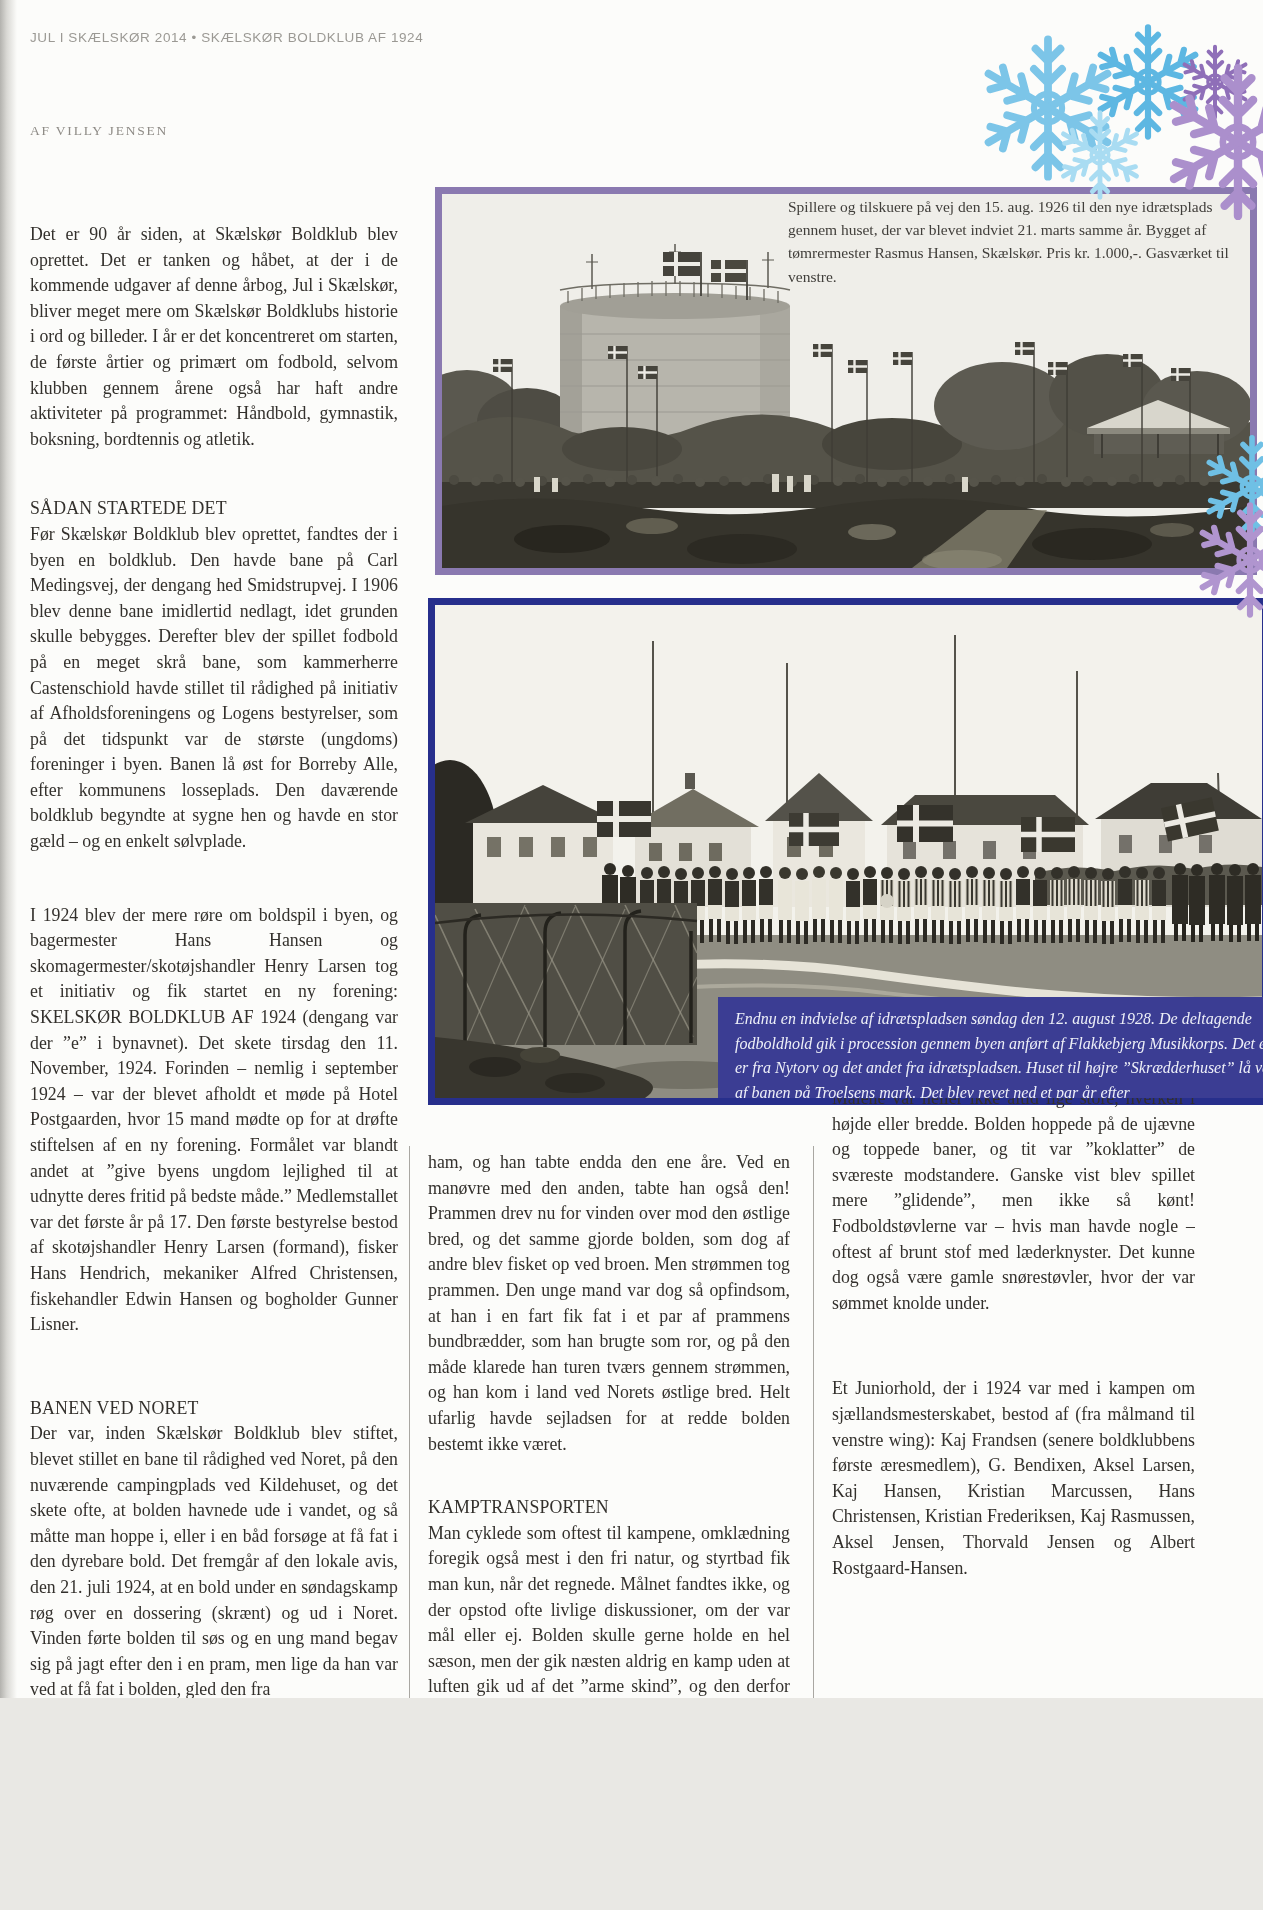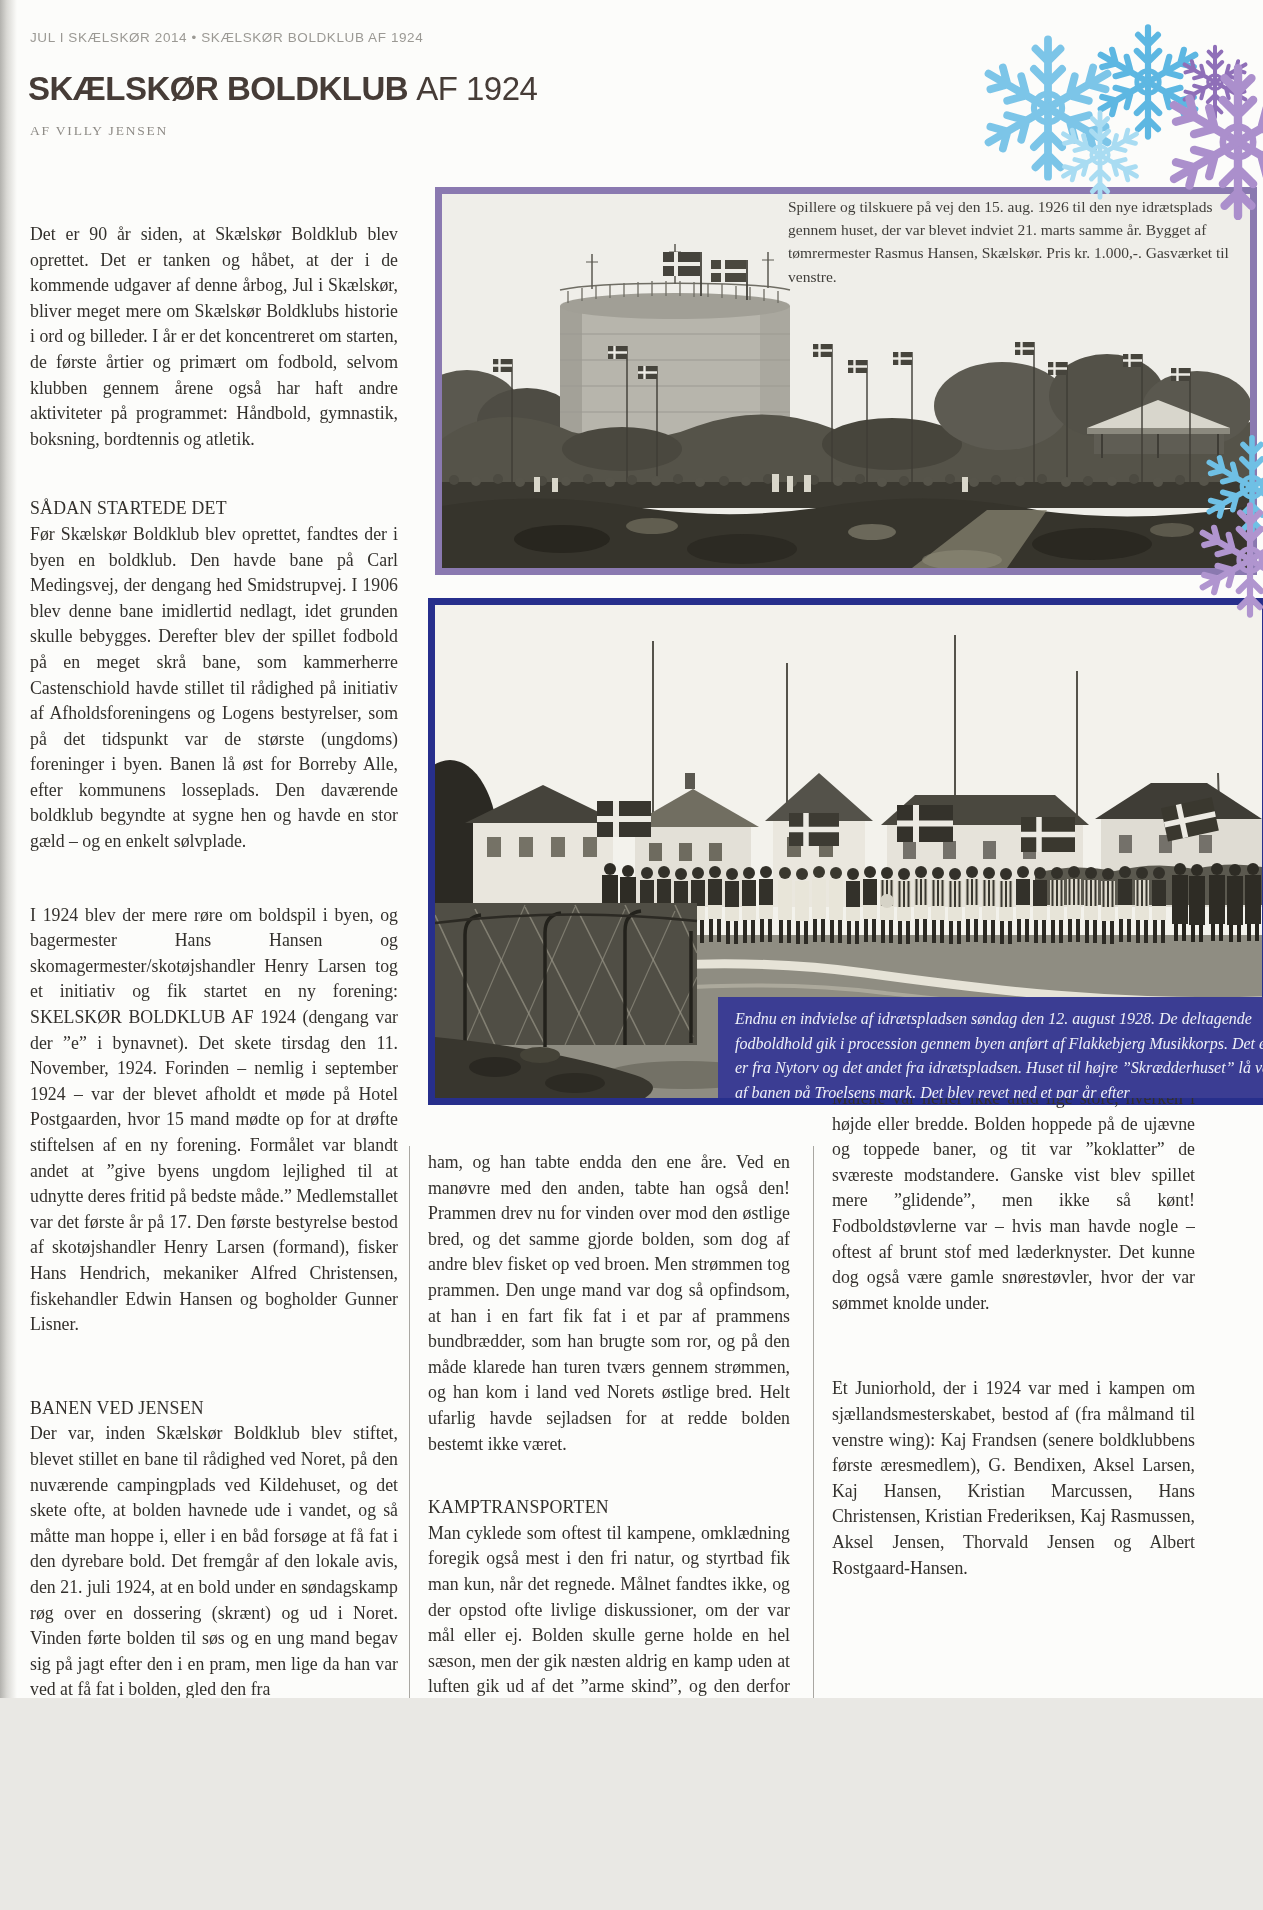--- a/index.html
+++ b/index.html
@@ -46,23 +46,20 @@
 </style>
 </head>
 <body>
 
 <div class="page">
 
   <div class="edge"></div>
 
   <div class="kicker">JUL I SKÆLSKØR 2014 • SKÆLSKØR BOLDKLUB AF 1924</div>
 
-  <div class="title">
-    <span class="main">SKÆLSKØR BOLDKLUB</span><span class="suffix">AF 1924</span>
-  </div>
 
   <div class="byline">AF VILLY JENSEN</div>
 
   <div class="photo1">
     <svg viewBox="0 0 808 374" preserveAspectRatio="none">
       <rect width="808" height="374" fill="#efeee9"></rect>
       <ellipse cx="25" cy="218" rx="55" ry="42" fill="#5a584f"></ellipse>
       <ellipse cx="85" cy="228" rx="50" ry="34" fill="#4e4c44"></ellipse>
       <g>
         <rect x="118" y="112" width="230" height="148" fill="#b7b5ac"></rect>
@@ -334,21 +331,21 @@
   </div>
 
   <div class="vdiv" id="div1"></div>
   <div class="vdiv" id="div2"></div>
 
   <div class="col" id="col1">
     <p class="p1">Det er 90 år siden, at Skælskør Boldklub blev oprettet. Det er tanken og håbet, at der i de kommende udgaver af denne årbog, Jul i Skælskør, bliver meget mere om Skælskør Boldklubs historie i ord og billeder. I år er det koncentreret om starten, de første årtier og primært om fodbold, selvom klubben gennem årene også har haft andre aktiviteter på programmet: Håndbold, gymnastik, boksning, bordtennis og atletik.</p>
     <p class="h h1">SÅDAN STARTEDE DET</p>
     <p class="p2">Før Skælskør Boldklub blev oprettet, fandtes der i byen en boldklub. Den havde bane på Carl Medingsvej, der dengang hed Smidstrupvej. I 1906 blev denne bane imidlertid nedlagt, idet grunden skulle bebygges. Derefter blev der spillet fodbold på en meget skrå bane, som kammerherre Castenschiold havde stillet til rådighed på initiativ af Afholdsforeningens og Logens bestyrelser, som på det tidspunkt var de største (ungdoms) foreninger i byen. Banen lå øst for Borreby Alle, efter kommunens losseplads. Den daværende boldklub begyndte at sygne hen og havde en stor gæld – og en enkelt sølvplade.</p>
     <p class="p3">I 1924 blev der mere røre om boldspil i byen, og bagermester Hans Hansen og skomagermester/skotøjshandler Henry Larsen tog et initiativ og fik startet en ny forening: SKELSKØR BOLDKLUB AF 1924 (dengang var der ”e” i bynavnet). Det skete tirsdag den 11. November, 1924. Forinden – nemlig i september 1924 – var der blevet afholdt et møde på Hotel Postgaarden, hvor 15 mand mødte op for at drøfte stiftelsen af en ny forening. Formålet var blandt andet at ”give byens ungdom lejlighed til at udnytte deres fritid på bedste måde.” Medlemstallet var det første år på 17. Den første bestyrelse bestod af skotøjshandler Henry Larsen (formand), fisker Hans Hendrich, mekaniker Alfred Christensen, fiskehandler Edwin Hansen og bogholder Gunner Lisner.</p>
-    <p class="h h2">BANEN VED JENSEN</p>
+    <p class="h h2">BANEN VED NORET</p>
     <p class="p4">Der var, inden Skælskør Boldklub blev stiftet, blevet stillet en bane til rådighed ved Noret, på den nuværende campingplads ved Kildehuset, og det skete ofte, at bolden havnede ude i vandet, og så måtte man hoppe i, eller i en båd forsøge at få fat i den dyrebare bold. Det fremgår af den lokale avis, den 21. juli 1924, at en bold under en søndagskamp røg over en dossering (skrænt) og ud i Noret. Vinden førte bolden til søs og en ung mand begav sig på jagt efter den i en pram, men lige da han var ved at få fat i bolden, gled den fra</p>
   </div>
 
   <div class="col" id="col2">
     <p class="p1">ham, og han tabte endda den ene åre. Ved en manøvre med den anden, tabte han også den! Prammen drev nu for vinden over mod den østlige bred, og det samme gjorde bolden, som dog af andre blev fisket op ved broen. Men strømmen tog prammen. Den unge mand var dog så opfindsom, at han i en fart fik fat i et par af prammens bundbrædder, som han brugte som ror, og på den måde klarede han turen tværs gennem strømmen, og han kom i land ved Norets østlige bred. Helt ufarlig havde sejladsen for at redde bolden bestemt ikke været.</p>
     <p class="h h1">KAMPTRANSPORTEN</p>
     <p class="p2">Man cyklede som oftest til kampene, omklædning foregik også mest i den fri natur, og styrtbad fik man kun, når det regnede. Målnet fandtes ikke, og der opstod ofte livlige diskussioner, om der var mål eller ej. Bolden skulle gerne holde en hel sæson, men der gik næsten aldrig en kamp uden at luften gik ud af det ”arme skind”, og den derfor skulle pumpes op igen.</p>
   </div>
 
   <div class="col" id="col3">

